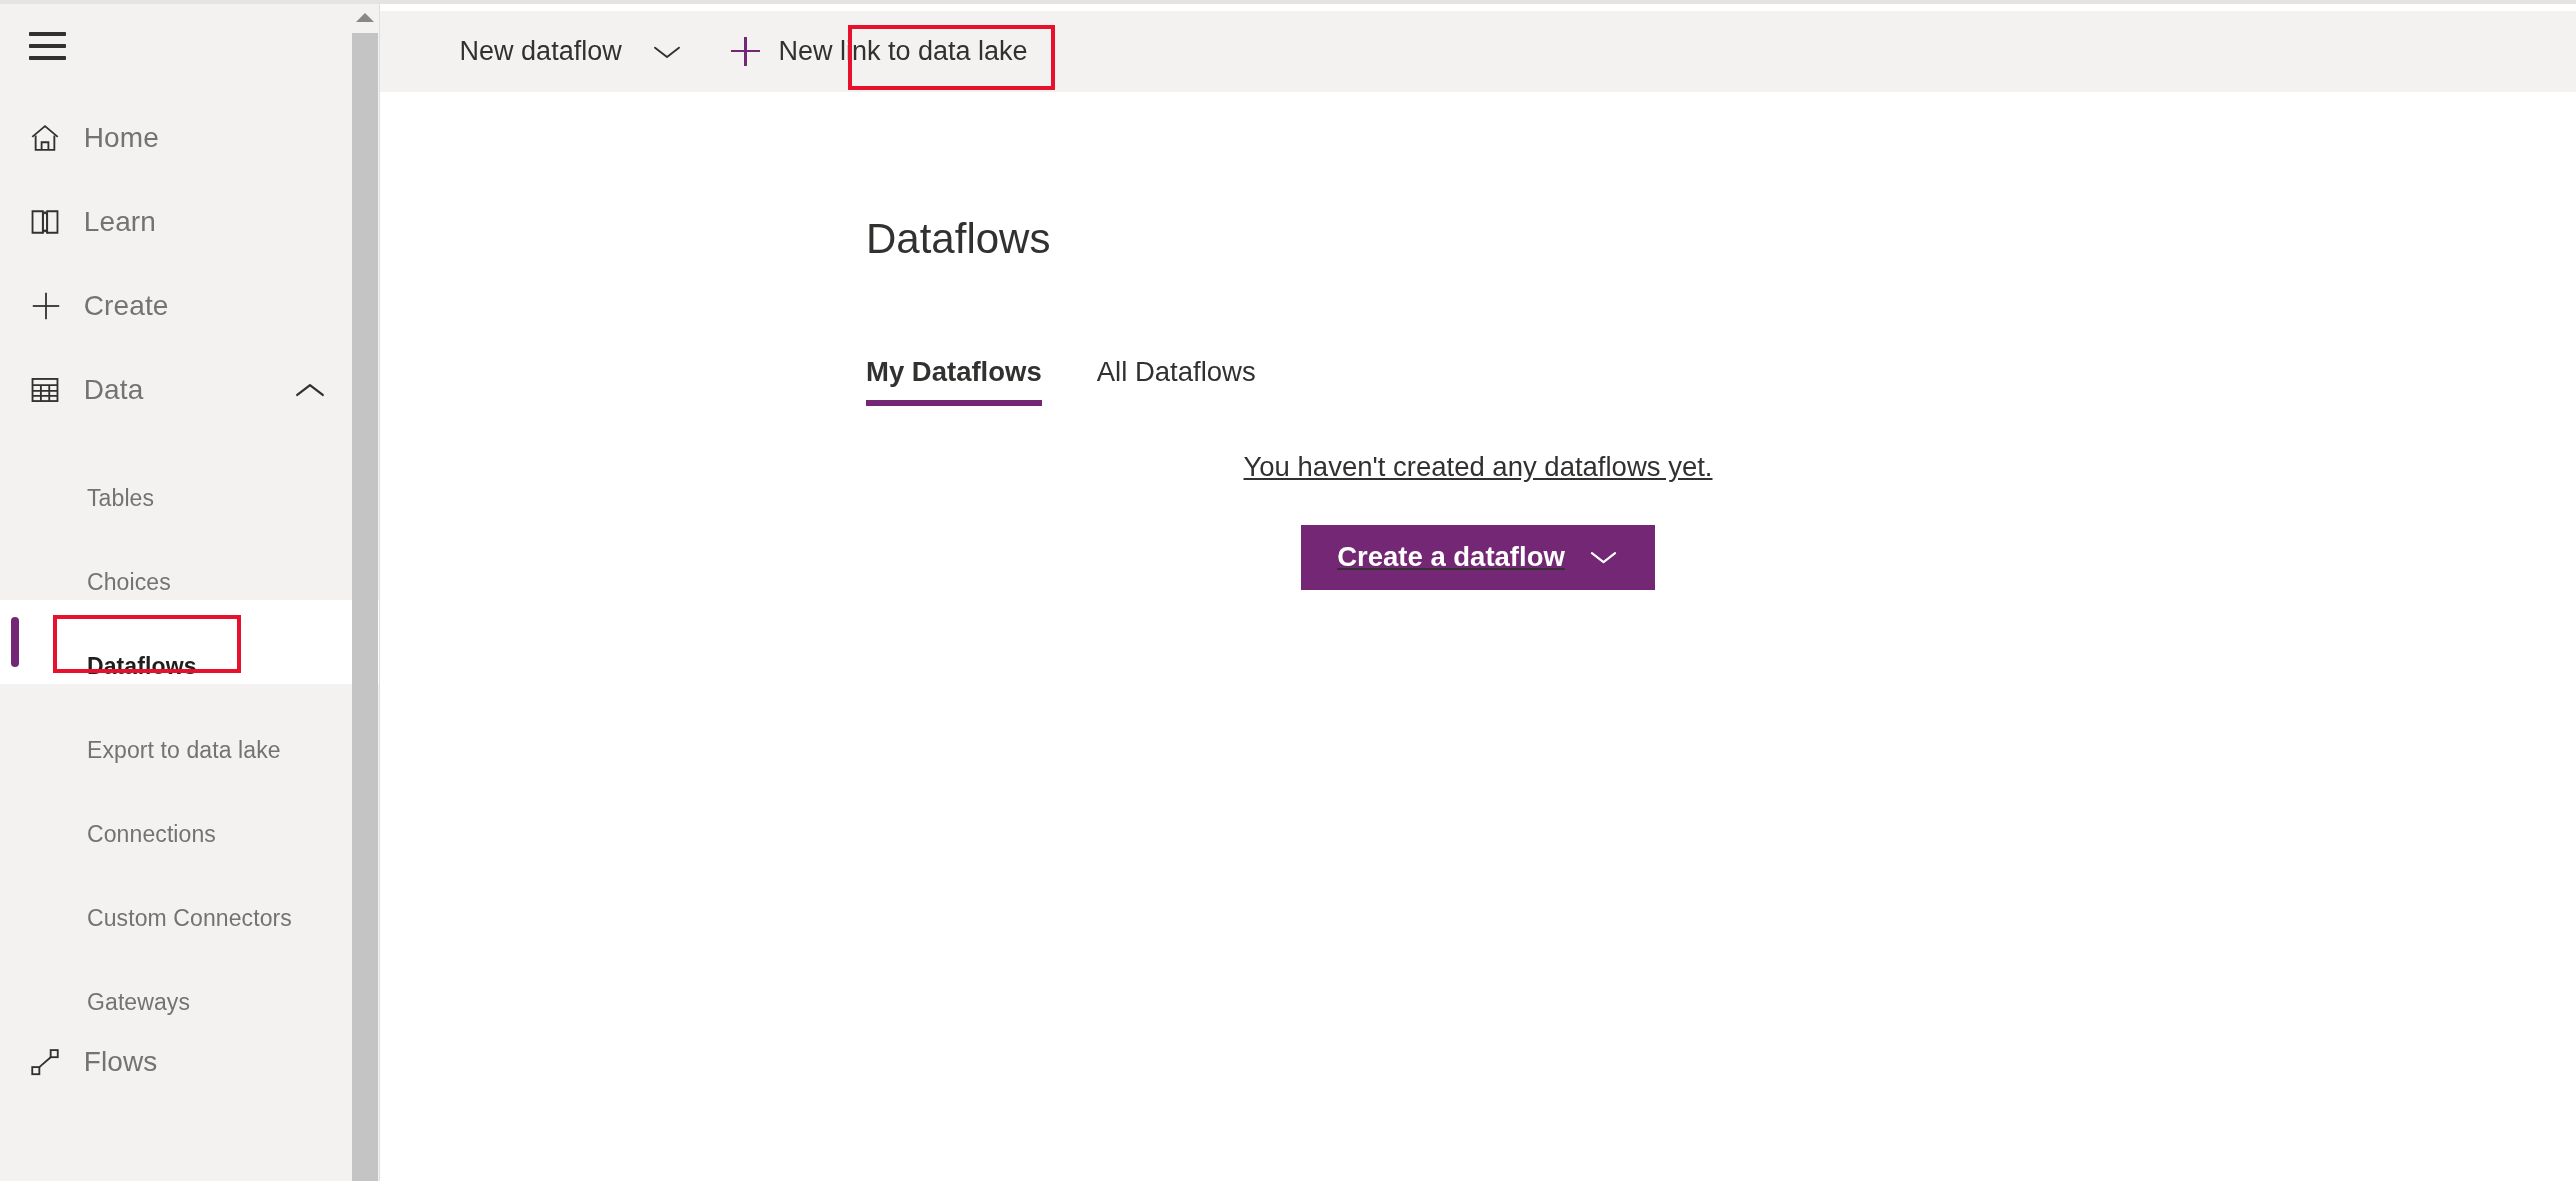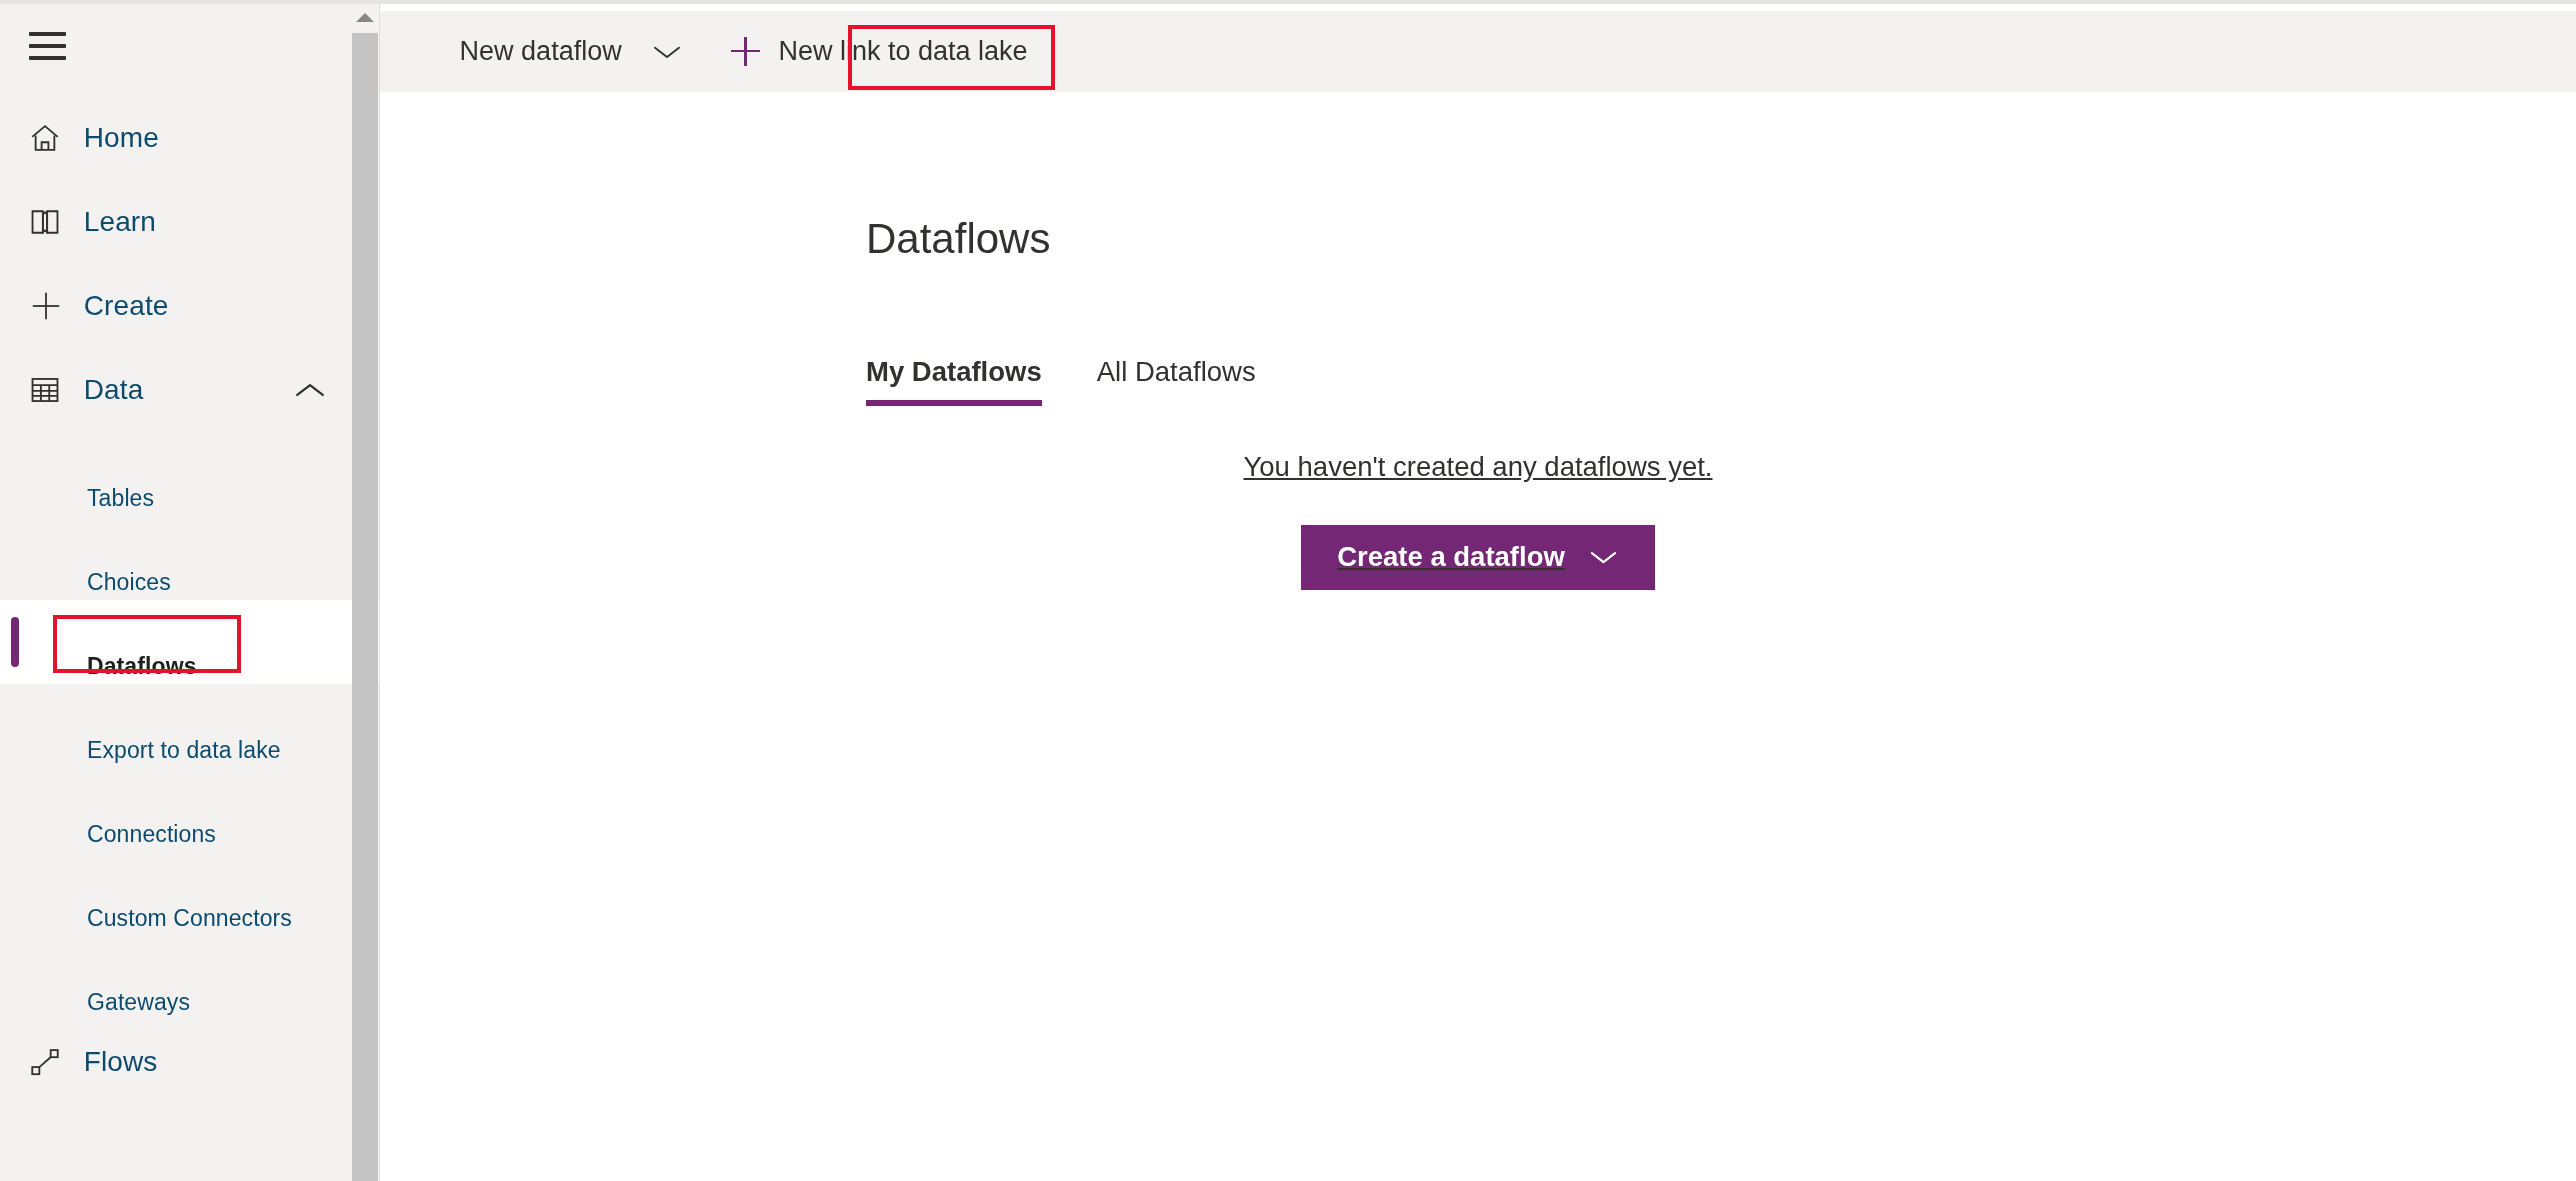--- a/index.html
+++ b/index.html
@@ -72,21 +72,21 @@
     width: 45px;
     margin-left: 27.5px;
     display: flex;
     align-items: center;
     justify-content: flex-start;
     flex: 0 0 45px;
   }
   .nav-item .nav-label {
     font-size: 28px;
     line-height: 1;
-    color: #0c4a6e;
+    color: #737373;
     letter-spacing: 0.1px;
     margin-left: 11.3px;
     white-space: nowrap;
   }
   .nav-item .chevron-holder {
     position: absolute;
     right: 52px;
     top: 50%;
     transform: translateY(-50%);
     display: flex;

